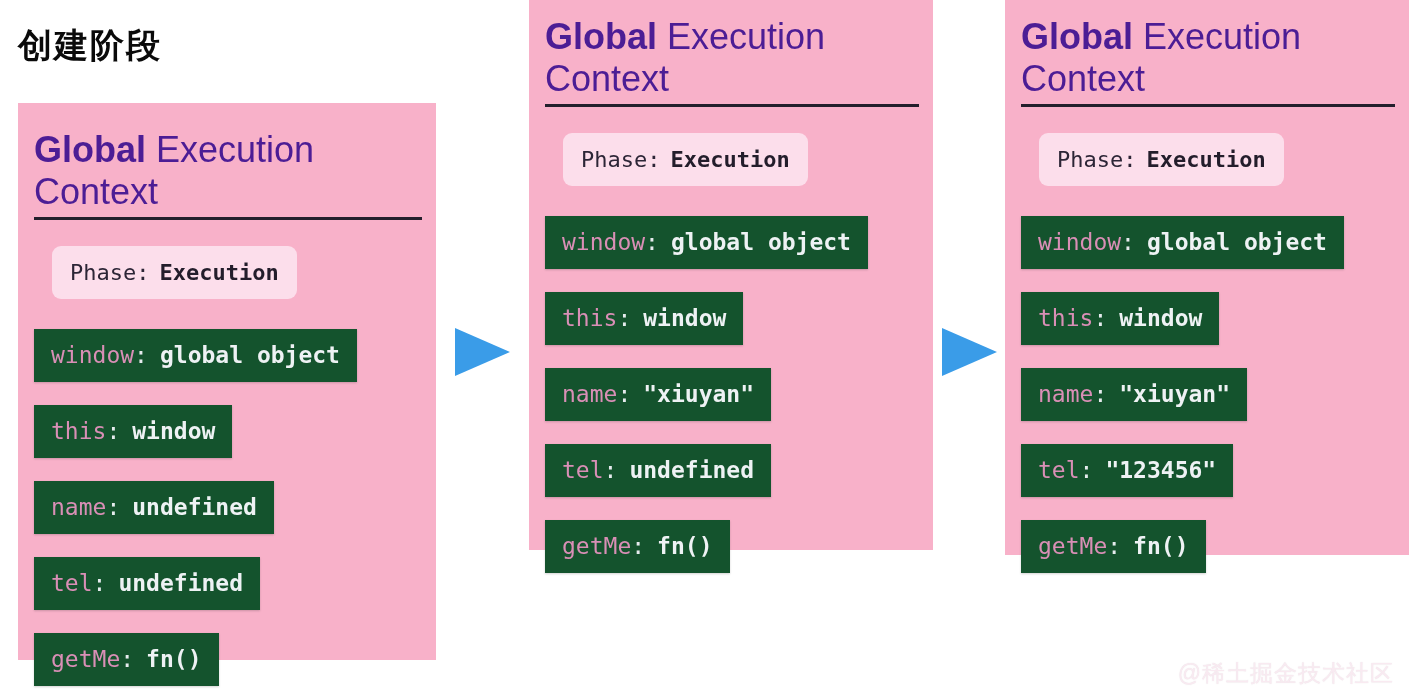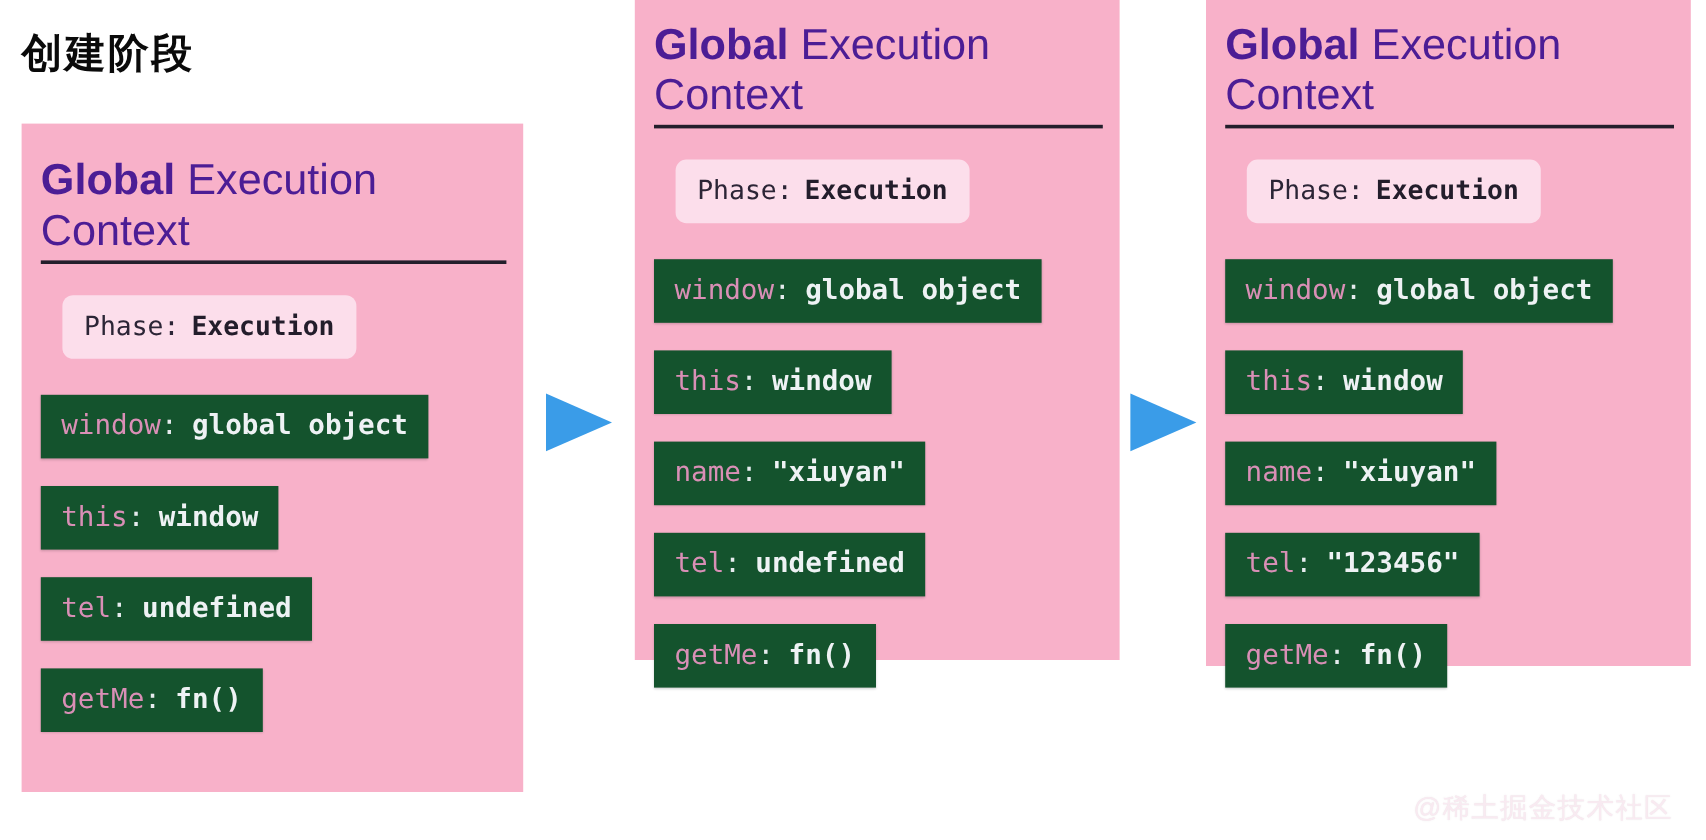--- a/index.html
+++ b/index.html
@@ -115,20 +115,23 @@
         <div class="phase-box">
           <span class="pl">Phase:</span><span class="pv">Execution</span>
         </div>
         <div class="entry">
           <span class="k">window</span><span class="c">:</span><span class="v">global object</span>
         </div>
         <div class="entry">
           <span class="k">this</span><span class="c">:</span><span class="v">window</span>
         </div>
         <div class="entry">
+          <span class="k">name</span><span class="c">:</span><span class="v">undefined</span>
+        </div>
+        <div class="entry">
           <span class="k">tel</span><span class="c">:</span><span class="v">undefined</span>
         </div>
         <div class="entry">
           <span class="k">getMe</span><span class="c">:</span><span class="v">fn()</span>
         </div>
       </div>
     </div>
 
     <div class="arrow-gap gap-1">
       <div class="arrow-triangle"></div>

